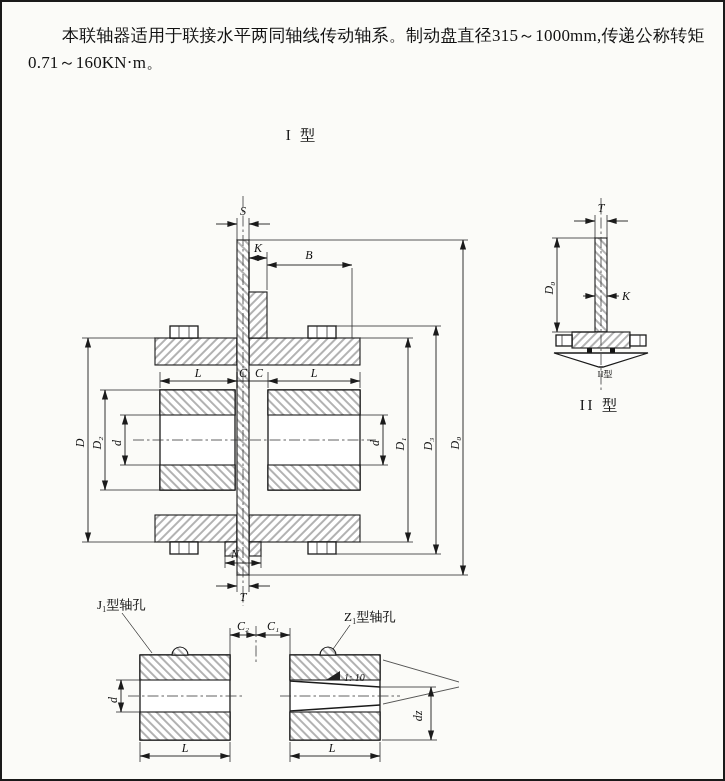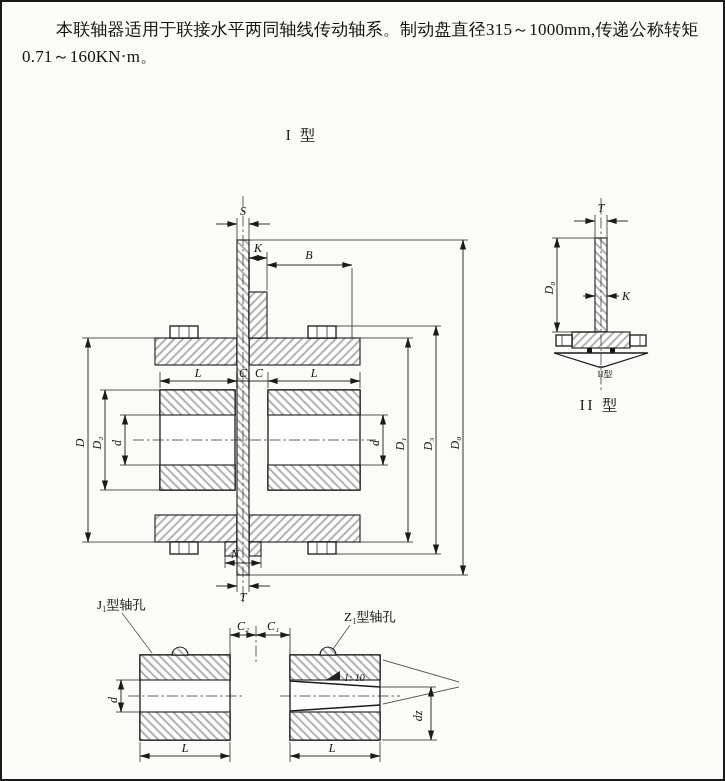--- a/index.html
+++ b/index.html
@@ -7,21 +7,21 @@
     width:725px; height:781px;
     background:#fbfbf8;
     position:relative;
     font-family:"Liberation Serif","DejaVu Serif",serif;
     overflow:hidden;
   }
   .page-border { position:absolute; inset:0; border:2px solid #1a1a1a; pointer-events:none; }
   .intro {
     position:absolute; top:8px; left:14px; width:697px;
     font-size:17px; line-height:1.6; color:#111;
-    text-indent:2em; letter-spacing:0.2px; margin:8px; z-index:2;
+    text-indent:2em; letter-spacing:0.2px; margin:14px; z-index:2;
   }
   svg.drawing { position:absolute; left:0; top:0; z-index:1; }
   svg text { font-family:"Liberation Serif","DejaVu Serif",serif; fill:#111; }
   .dim   { font-size:12px; font-style:italic; }
   .cjk   { font-size:13px; }
   .fig-title { font-size:15px; letter-spacing:3px; }
   .small { font-size:9px; }
   .ol  { stroke:#1b1b1b; stroke-width:1.3; fill:none; }
   .olw { stroke:#1b1b1b; stroke-width:1.3; fill:#ffffff; }
   .hA  { fill:url(#hA); stroke:#1b1b1b; stroke-width:1.1; }

